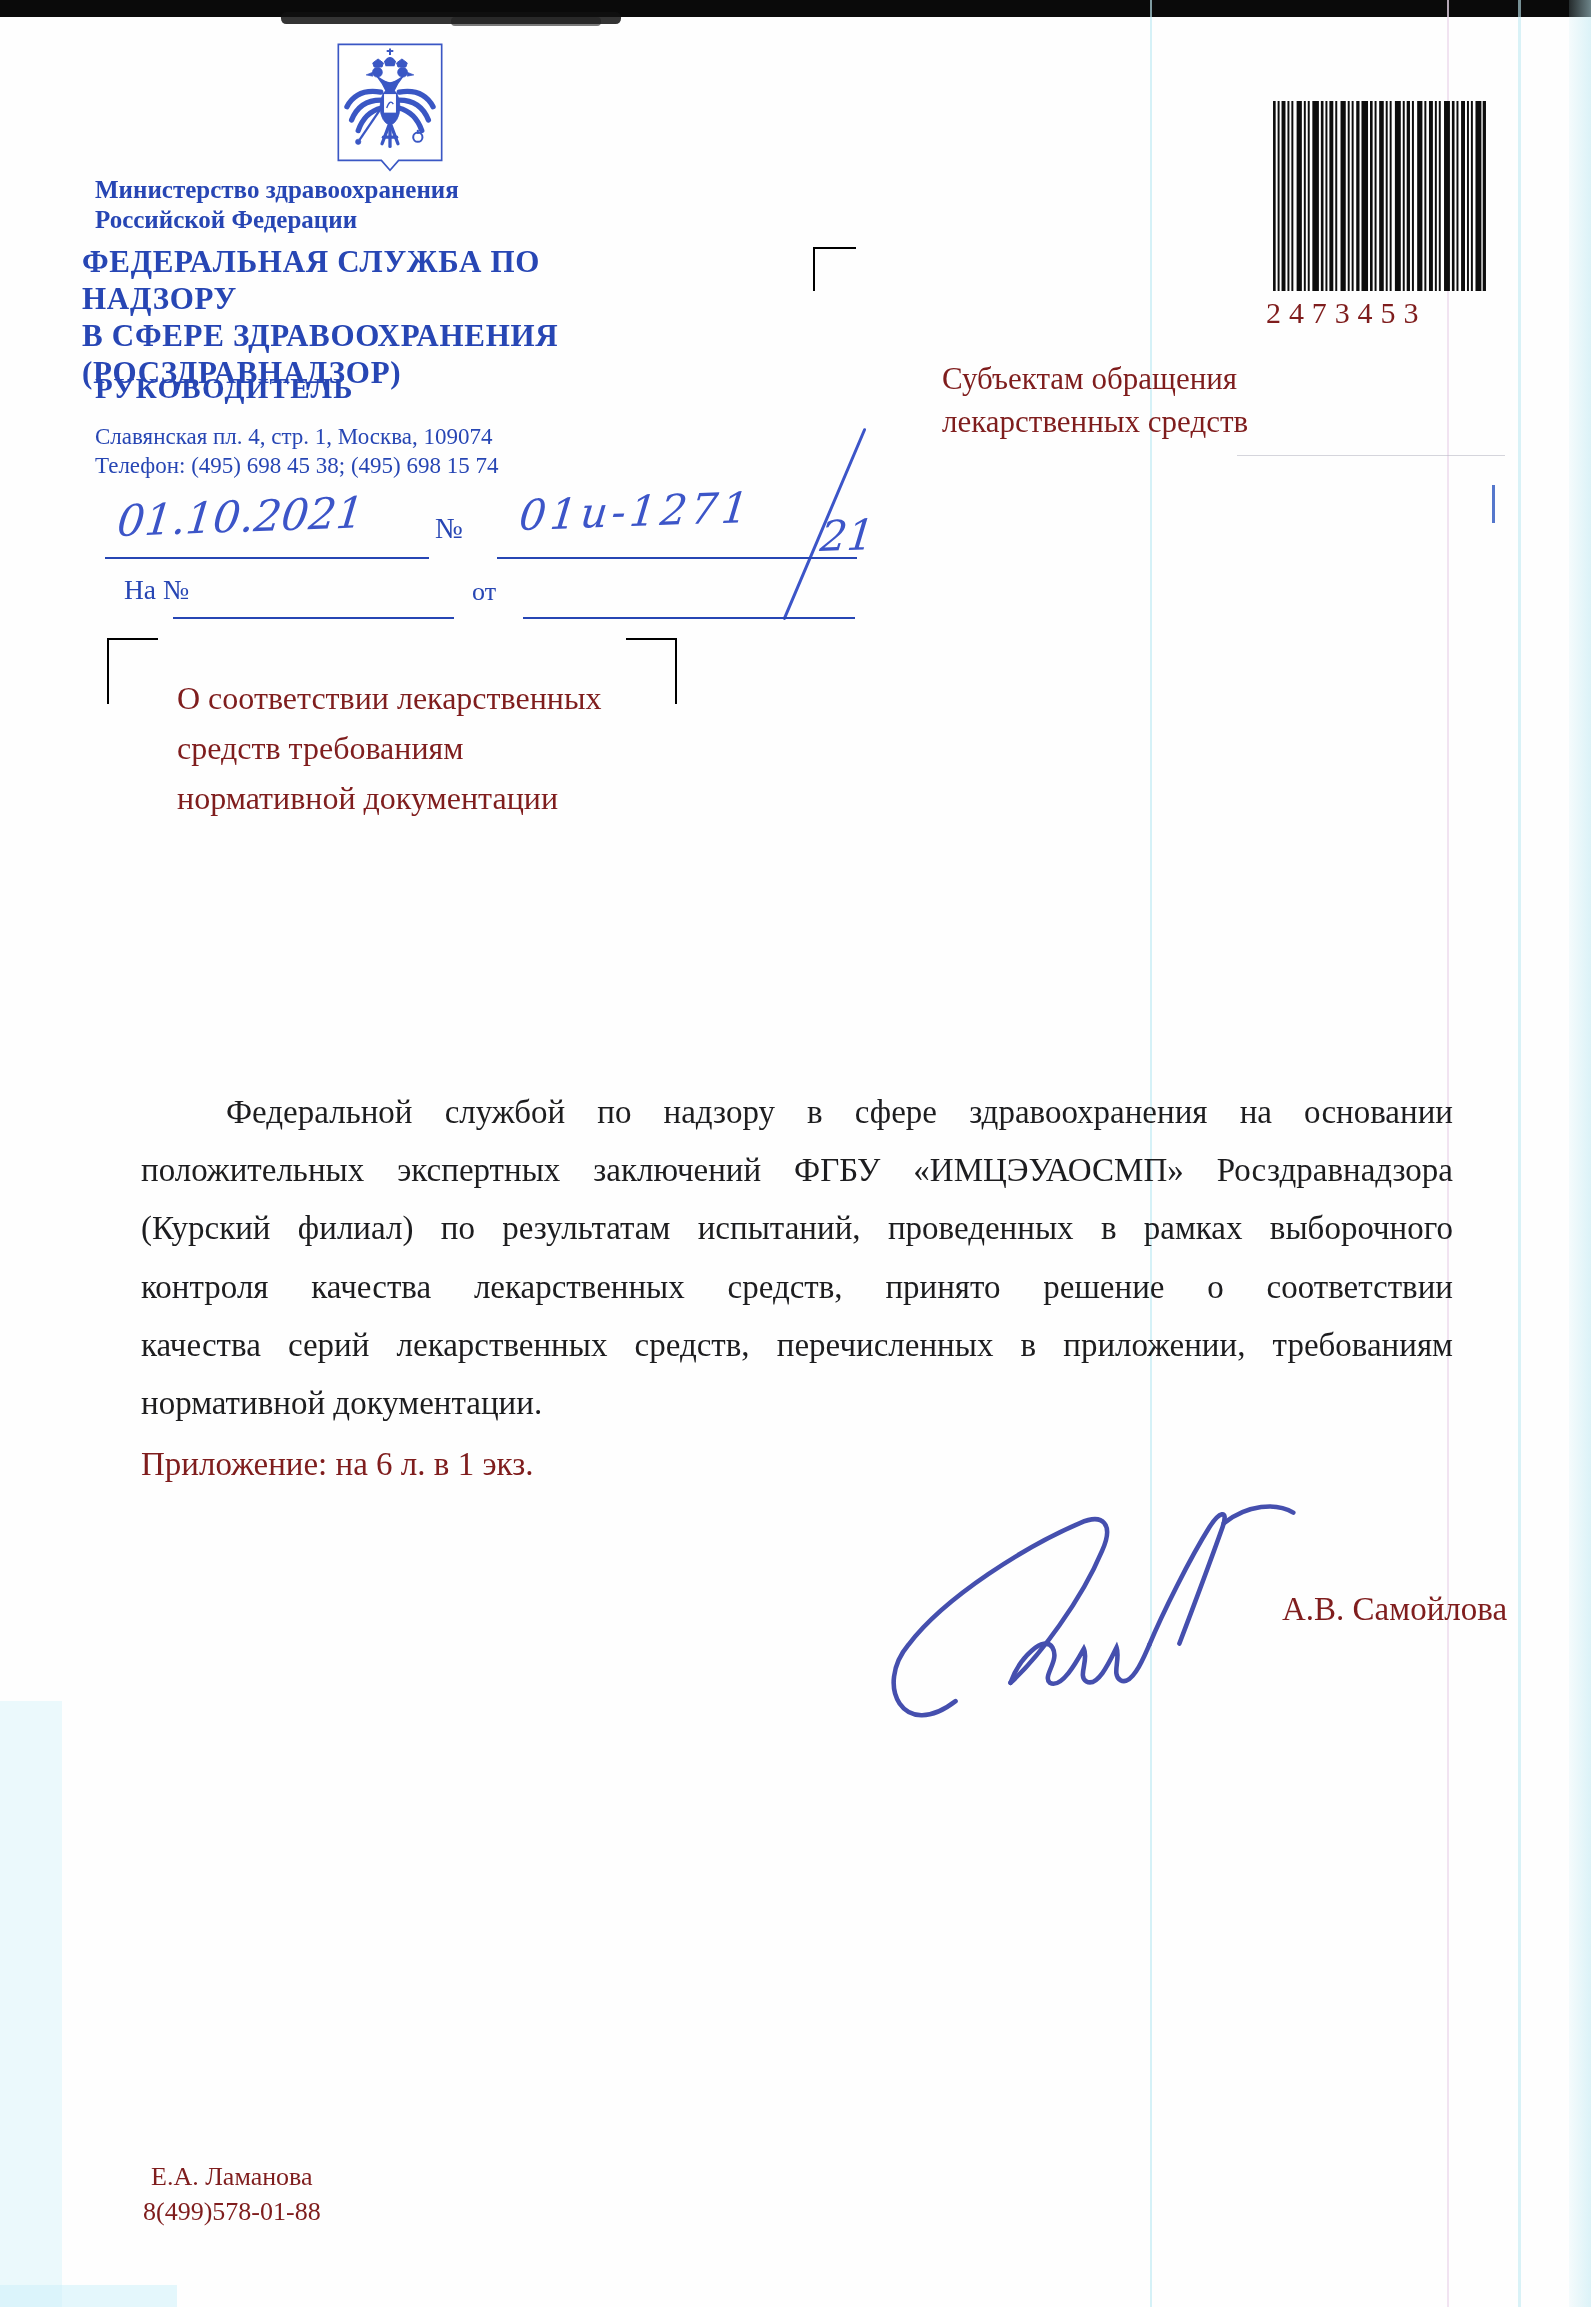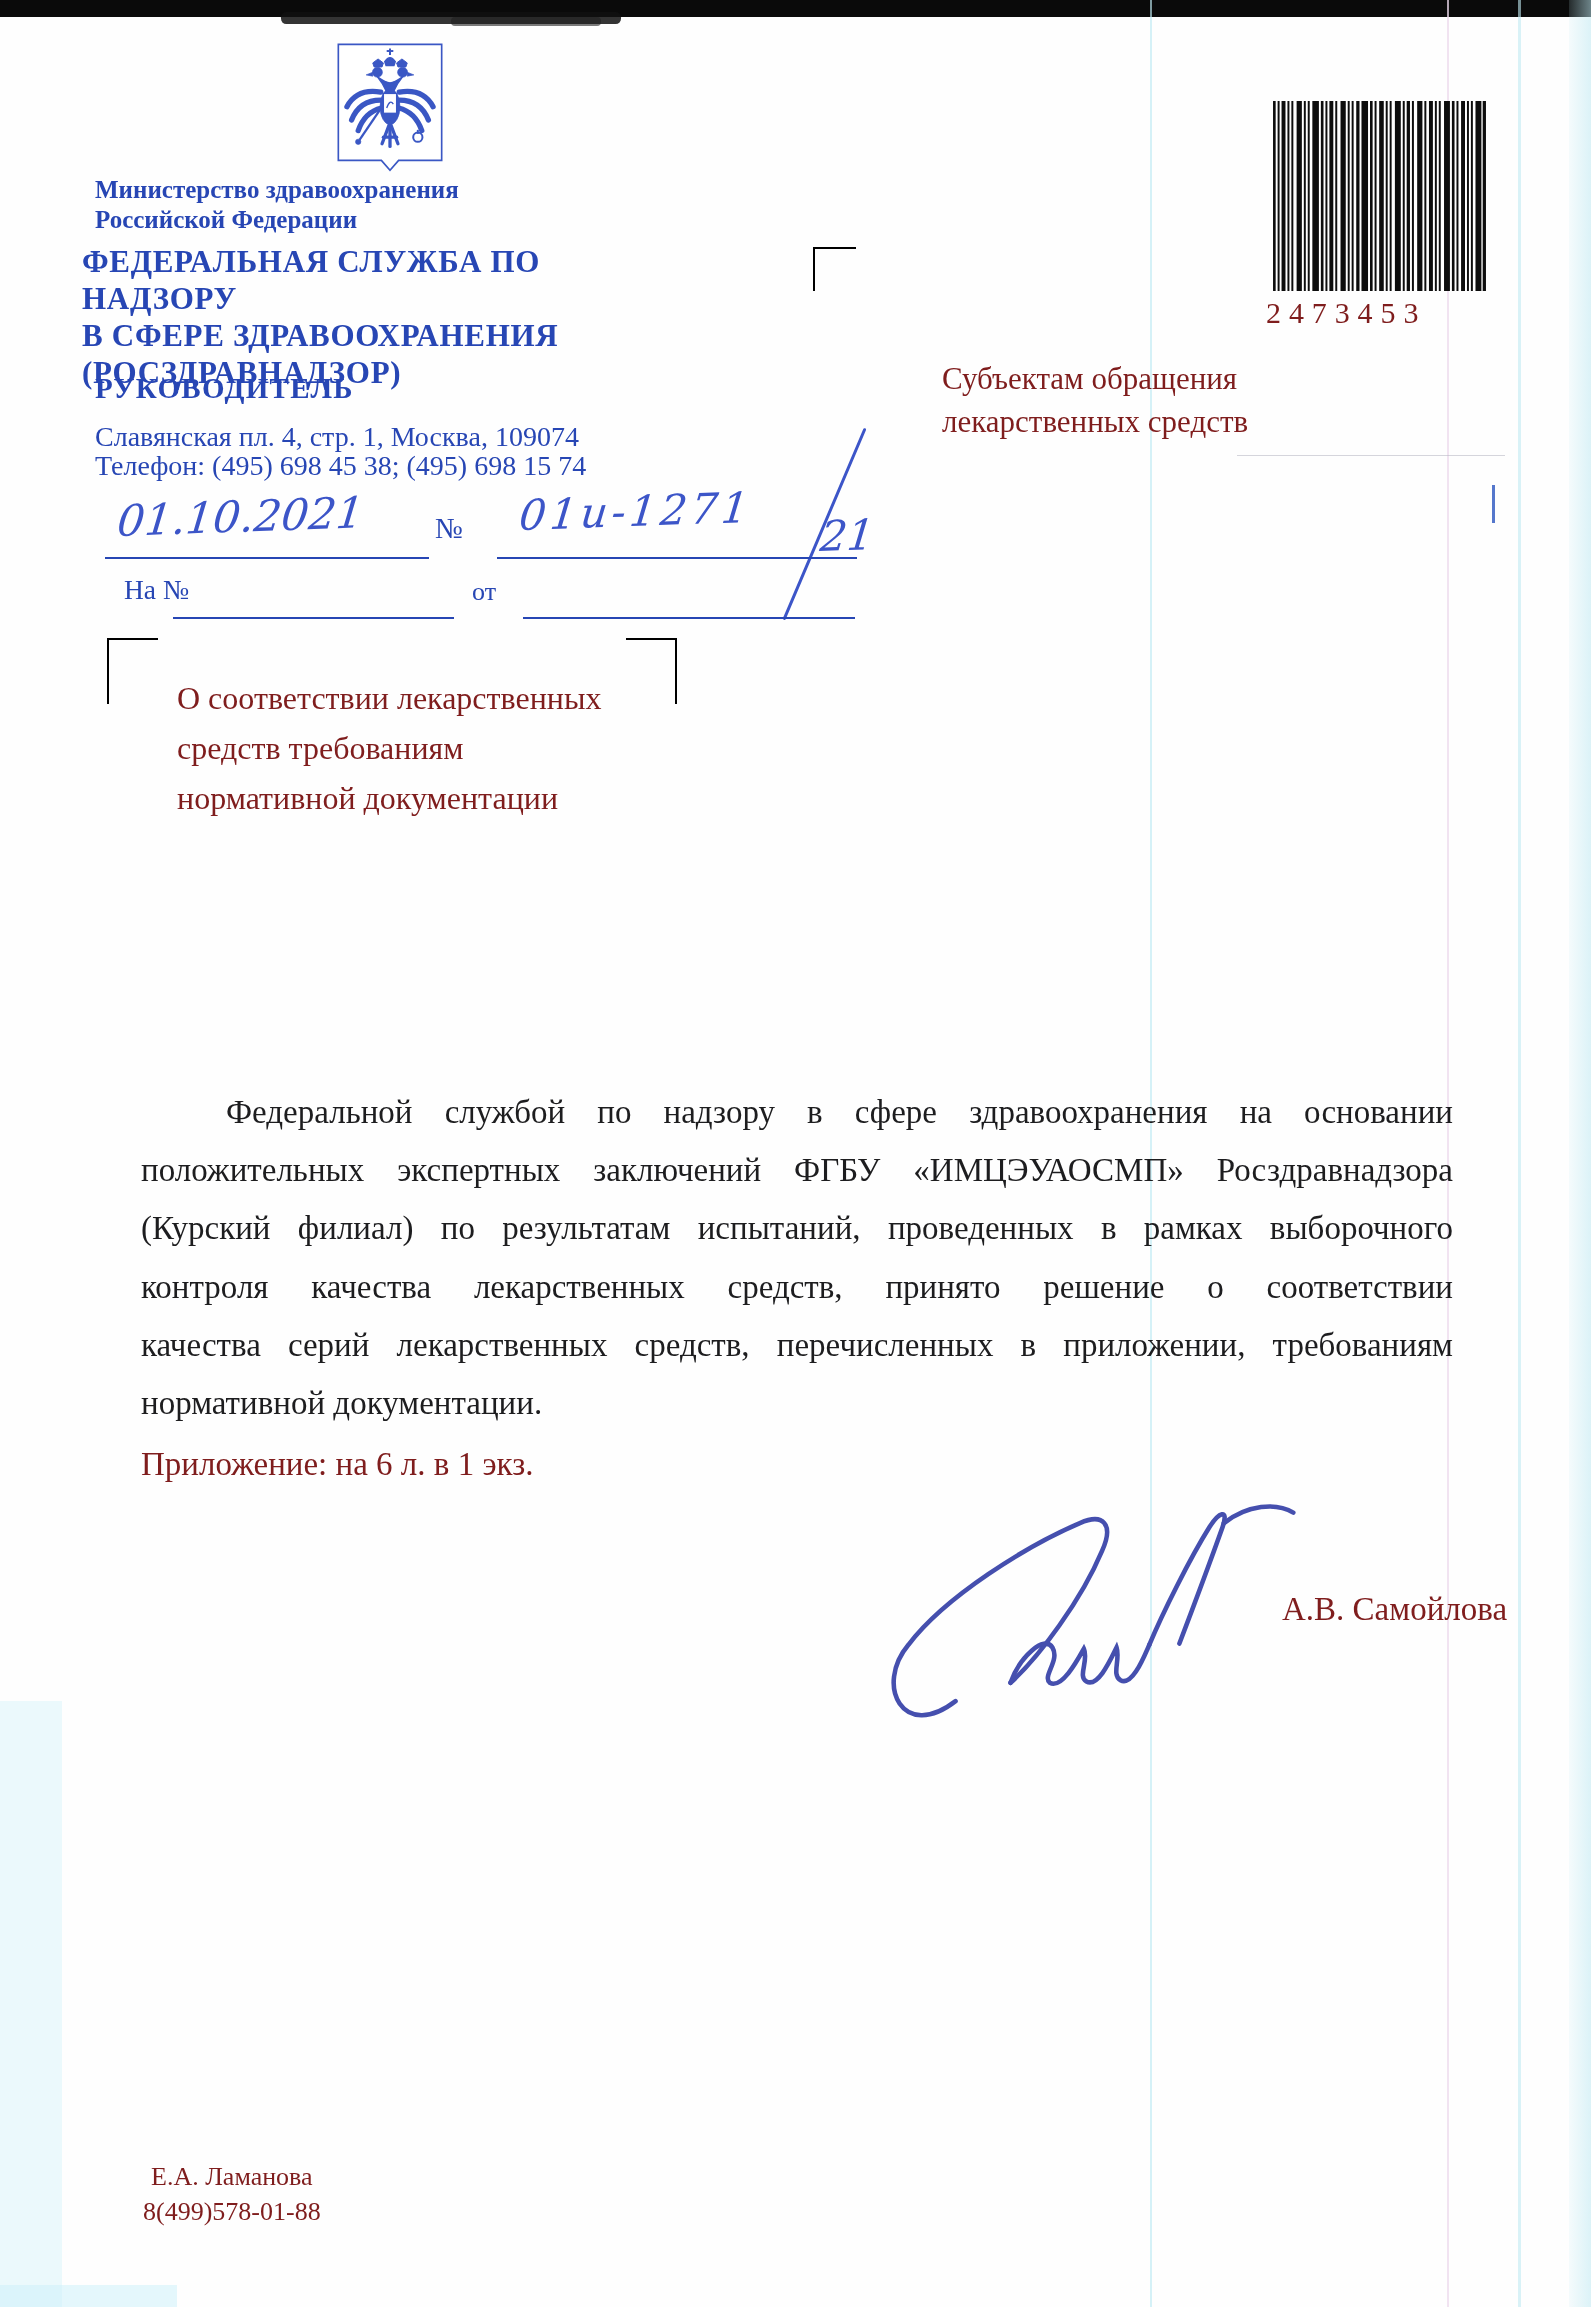--- a/index.html
+++ b/index.html
@@ -104,21 +104,21 @@
   </div>
 
   <div class="abs blue bold center" style="left:82px;top:243px;width:615px;font-size:31px;line-height:37px;letter-spacing:0.7px;">
     <div>ФЕДЕРАЛЬНАЯ СЛУЖБА ПО НАДЗОРУ</div>
     <div>В СФЕРЕ ЗДРАВООХРАНЕНИЯ</div>
     <div>(РОСЗДРАВНАДЗОР)</div>
   </div>
 
   <div class="abs blue bold center" style="left:95px;top:372px;width:589px;font-size:29px;letter-spacing:1.3px;">РУКОВОДИТЕЛЬ</div>
 
-  <div class="abs blue center" style="left:95px;top:422px;width:589px;font-size:28px;line-height:29px;">
+  <div class="abs blue center" style="left:95px;top:422px;width:589px;font-size:23px;line-height:29px;">
     <div>Славянская пл. 4, стр. 1, Москва, 109074</div>
     <div>Телефон: (495) 698 45 38; (495) 698 15 74</div>
   </div>
 
   <div class="abs hand" style="left:115px;top:496px;font-size:43px;">01.10.2021</div>
   <div class="abs rule" style="left:105px;top:557px;width:324px;"></div>
   <div class="abs blue" style="left:435px;top:512px;font-size:29px;">№</div>
   <div class="abs hand" style="left:517px;top:491px;font-size:42px;letter-spacing:3.9px;">01и-1271</div>
   <div class="abs hand" style="left:818px;top:512px;font-size:42px;">21</div>
   <div class="abs artifact" style="left:823px;top:420px;width:2.6px;height:208px;background:#3c55c8;transform:rotate(23deg);border-radius:2px;"></div>

